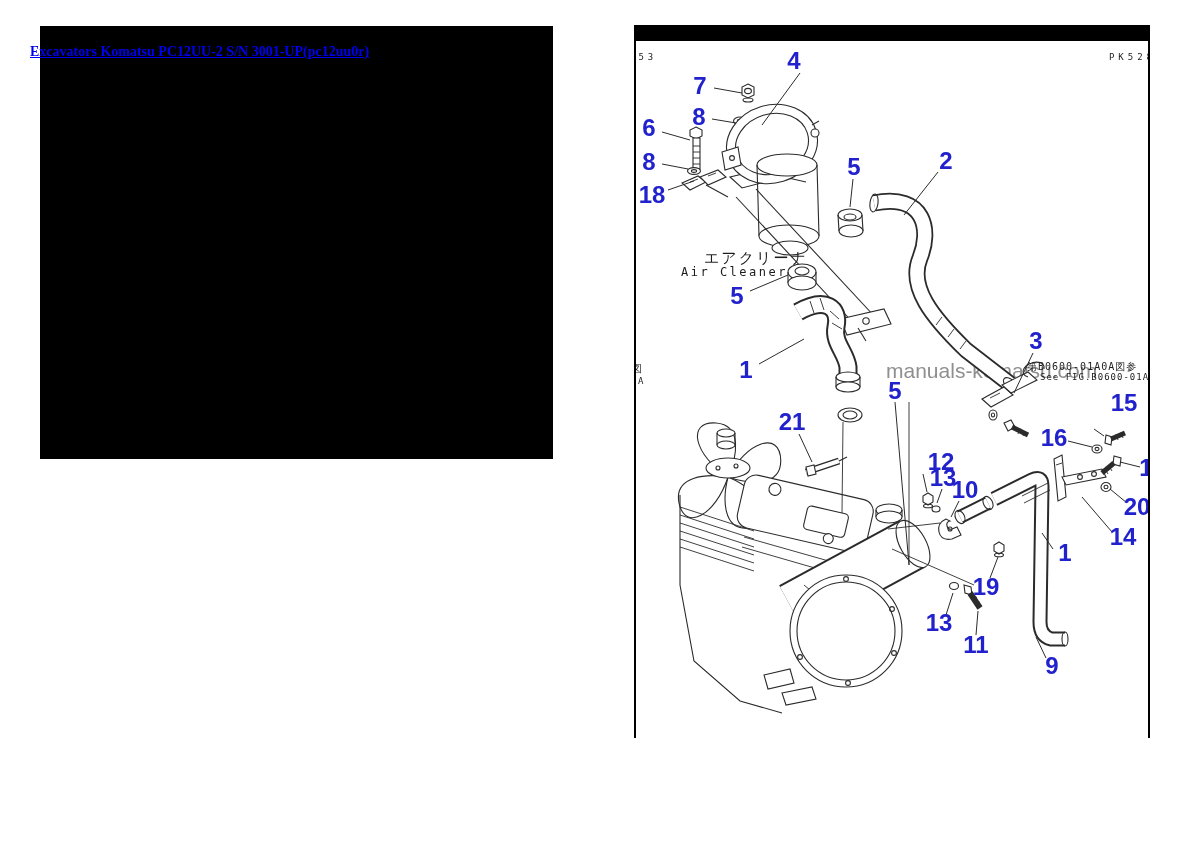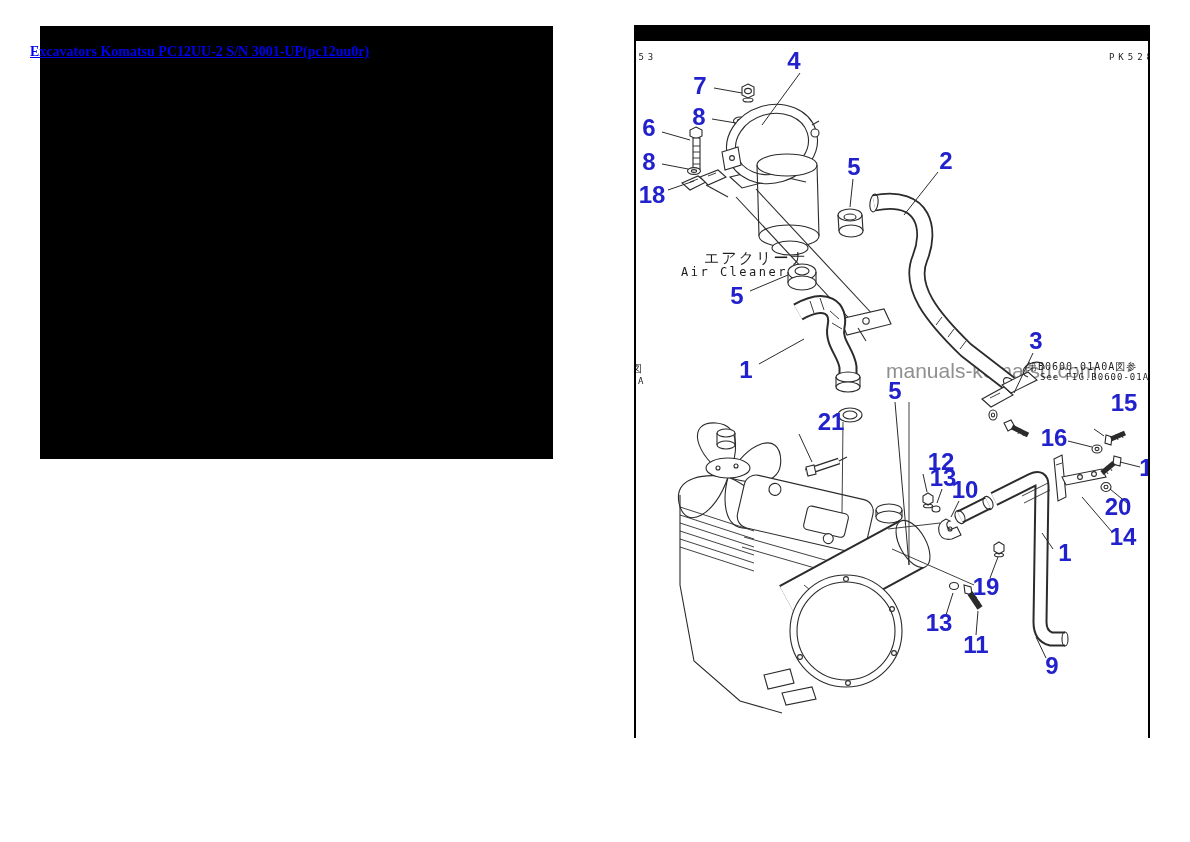--- a/index.html
+++ b/index.html
@@ -388,29 +388,29 @@
       <span class="callout" style="left: 64px; top: 61px;">7</span>
       <span class="callout" style="left: 63px; top: 92px;">8</span>
       <span class="callout" style="left: 13px; top: 103px;">6</span>
       <span class="callout" style="left: 13px; top: 137px;">8</span>
       <span class="callout" style="left: 16px; top: 170px;">18</span>
       <span class="callout" style="left: 218px; top: 142px;">5</span>
       <span class="callout" style="left: 310px; top: 136px;">2</span>
       <span class="callout" style="left: 101px; top: 271px;">5</span>
       <span class="callout" style="left: 110px; top: 345px;">1</span>
       <span class="callout" style="left: 400px; top: 316px;">3</span>
-      <span class="callout" style="left: 156px; top: 397px; margin-left: 39px;">21</span>
+      <span class="callout" style="left: 156px; top: 397px;">21</span>
       <span class="callout" style="left: 259px; top: 366px;">5</span>
       <span class="callout" style="left: 285px; top: 437px; padding-left: 40px;">12</span>
       <span class="callout" style="left: 307px; top: 453px;">13</span>
       <span class="callout" style="left: 329px; top: 465px;">10</span>
       <span class="callout" style="left: 418px; top: 413px;">16</span>
       <span class="callout" style="left: 447px; top: 378px; margin-left: 41px;">15</span>
       <span class="callout" style="left: 510px; top: 443px;">1</span>
-      <span class="callout" style="left: 482px; top: 482px;">20</span>
+      <span class="callout" style="left: 501px; top: 482px;">20</span>
       <span class="callout" style="left: 487px; top: 512px;">14</span>
       <span class="callout" style="left: 429px; top: 528px;">1</span>
       <span class="callout" style="left: 350px; top: 562px;">19</span>
       <span class="callout" style="left: 303px; top: 598px;">13</span>
       <span class="callout" style="left: 340px; top: 620px;">11</span>
       <span class="callout" style="left: 416px; top: 641px;">9</span>
     </div>
 </div>
 
 </body></html>

